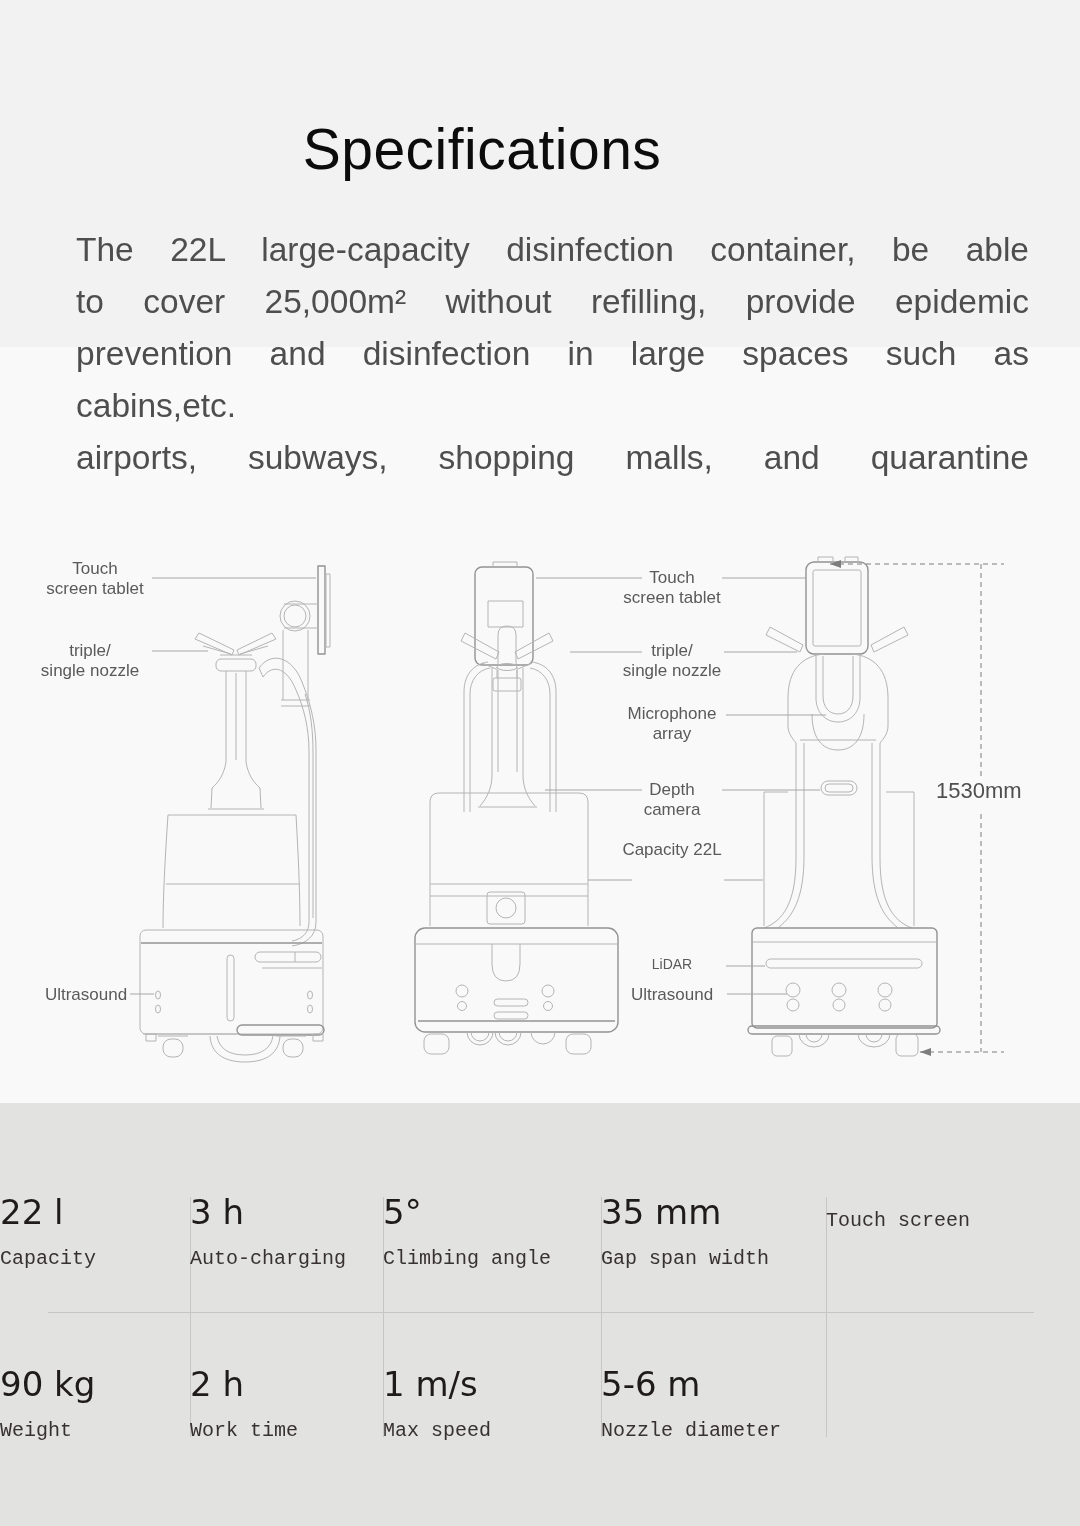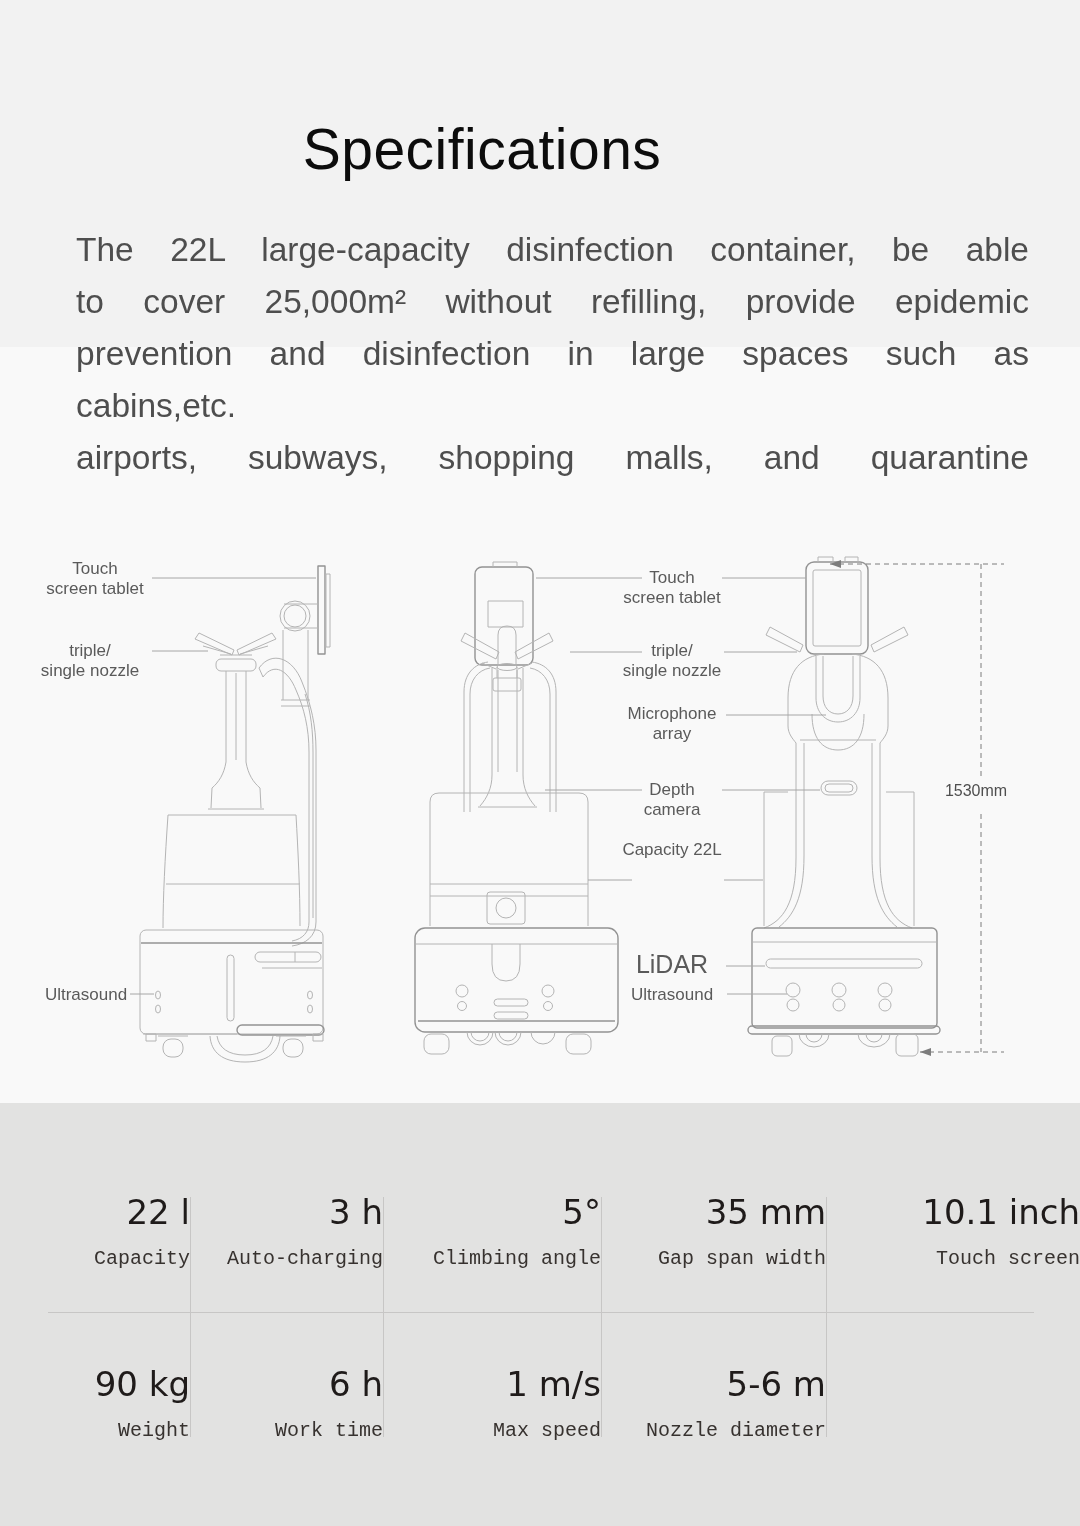--- a/index.html
+++ b/index.html
@@ -22,29 +22,29 @@
   .diagram-wrap{position:absolute;left:0;top:0;width:1080px;height:1100px;}
   svg.art-svg{position:absolute;left:0;top:540px;}
   .a{fill:none;stroke:#b4b4b4;stroke-width:1;stroke-linejoin:round;}
   .a2{fill:none;stroke:#939393;stroke-width:1.4;stroke-linejoin:round;}
   .ldr{fill:none;stroke:#a6a6a6;stroke-width:1;}
   .dim{fill:none;stroke:#7d7d7d;stroke-width:1;stroke-dasharray:5 4;}
   .dimarrow{fill:#7d7d7d;stroke:none;}
 
   .dlabel{position:absolute;font-size:17px;line-height:20px;color:#5a5a5a;
           text-align:center;white-space:pre-line;}
-  .dlabel.lidar{font-size:25px;}
-  .dlabel.dimtext{font-size:16px;color:#4f4f4f;text-align:center;white-space:nowrap;}
+  .dlabel.lidar{font-size:14px;}
+  .dlabel.dimtext{font-size:22px;color:#4f4f4f;text-align:right;white-space:nowrap;}
 
   .specs{position:absolute;left:0;top:1103px;width:1080px;height:423px;}
   .vline{position:absolute;top:94px;height:240px;width:1px;background:#c7c6c5;}
   .hline{position:absolute;left:48px;top:209px;width:986px;height:1px;background:#c7c6c5;}
   .srow{position:absolute;left:0;width:1080px;display:grid;
         grid-template-columns:190px 193px 218px 225px 254px;}
-  .cell{text-align:right;}
+  .cell{text-align:left;}
   .val{font-family:"DejaVu Sans",sans-serif;font-size:34px;line-height:38px;
        color:#1f1b1a;}
   .lab{margin-top:16px;font-family:Liberation Mono, monospace;font-size:20px;
        color:#37322f;}
 </style>
 </head>
 <body>
 
 <div class="page">
 
@@ -208,32 +208,31 @@
       </div>
       <div class="cell">
         <div class="val">5°</div>
         <div class="lab">Climbing angle</div>
       </div>
       <div class="cell">
         <div class="val">35 mm</div>
         <div class="lab">Gap span width</div>
       </div>
       <div class="cell">
-        <div class="val">10.1 inch</div>
         <div class="lab">Touch screen</div>
       </div>
     </div>
 
     <div class="srow" style="top:262px">
       <div class="cell">
         <div class="val">90 kg</div>
         <div class="lab">Weight</div>
       </div>
       <div class="cell">
-        <div class="val">6 h</div>
+        <div class="val">2 h</div>
         <div class="lab">Work time</div>
       </div>
       <div class="cell">
         <div class="val">1 m/s</div>
         <div class="lab">Max speed</div>
       </div>
       <div class="cell">
         <div class="val">5-6 m</div>
         <div class="lab">Nozzle diameter</div>
       </div>

